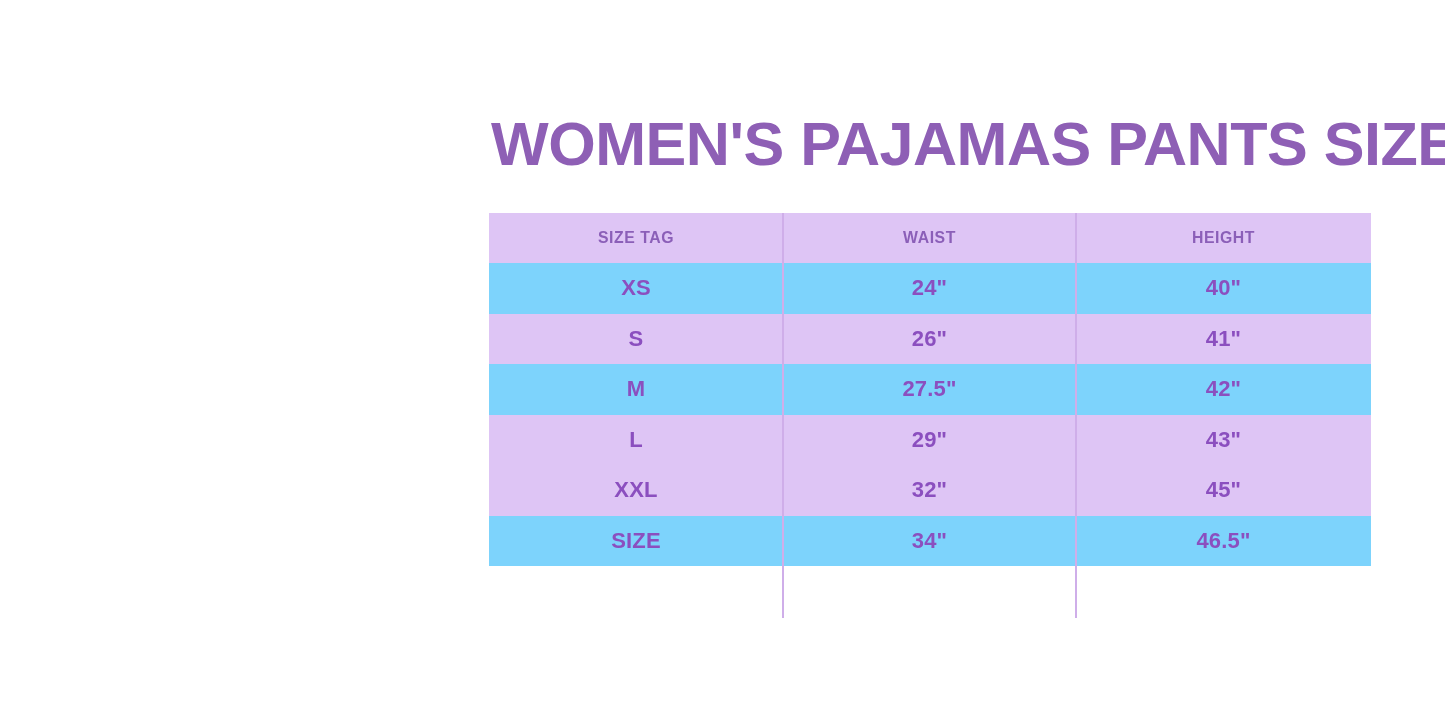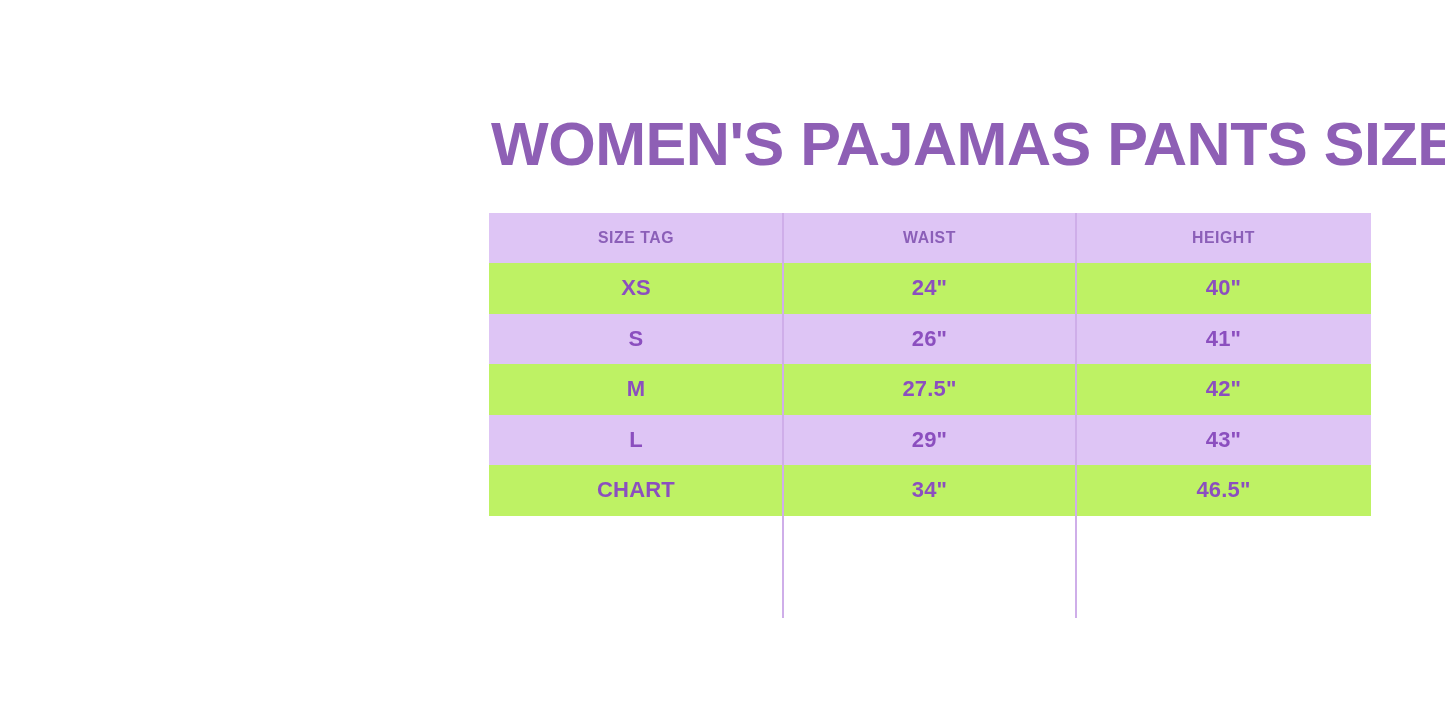--- a/index.html
+++ b/index.html
@@ -79,21 +79,21 @@
     letter-spacing: 0.6px;
     color: #8b5fb8;
     transform: scaleX(0.93);
   }
 
   
   tbody tr {
     height: 50.5px;
   }
   tbody tr.row-odd {
-    background: #bef264;
+    background: #7dd3fc;
   }
   tbody tr.row-even {
     background: #dec5f5;
   }
   tbody td {
     height: 50.5px;
     font-family: "Liberation Sans", sans-serif;
     font-weight: bold;
     font-size: 22px;
     letter-spacing: 0.2px;
@@ -148,22 +148,27 @@
         <tr class="row-odd">
           <td>M</td>
           <td>27.5"</td>
           <td>42"</td>
         </tr>
         <tr class="row-even">
           <td>L</td>
           <td>29"</td>
           <td>43"</td>
         </tr>
+        <tr class="row-even">
+          <td>XXL</td>
+          <td>32"</td>
+          <td>45"</td>
+        </tr>
         <tr class="row-odd">
-          <td>CHART</td>
+          <td>SIZE</td>
           <td>34"</td>
           <td>46.5"</td>
         </tr>
       </tbody>
     </table>
 
     <div class="col-divider d1"></div>
     <div class="col-divider d2"></div>
 
   </div>

